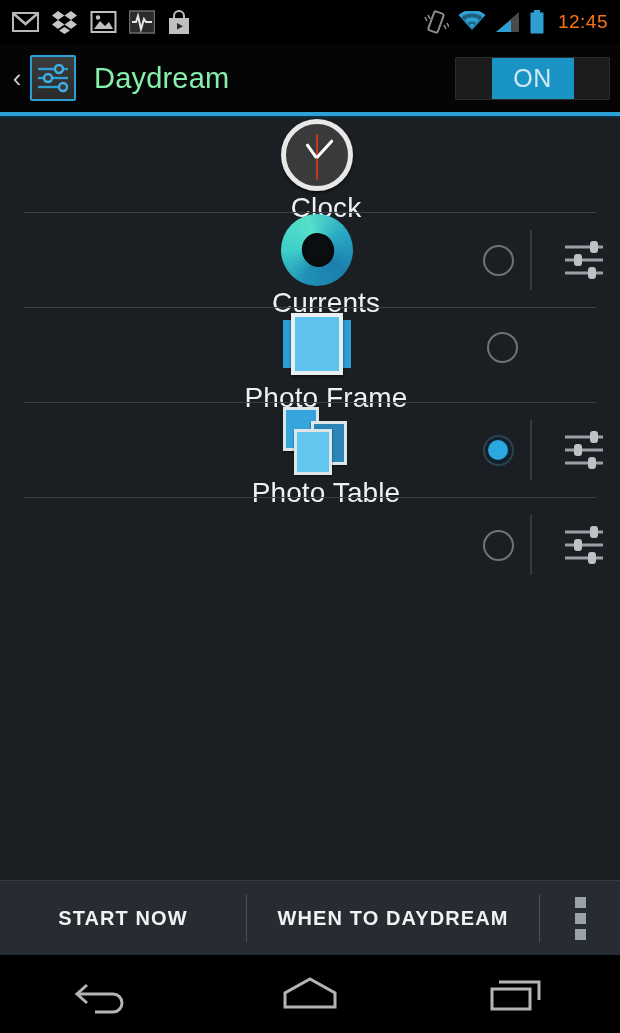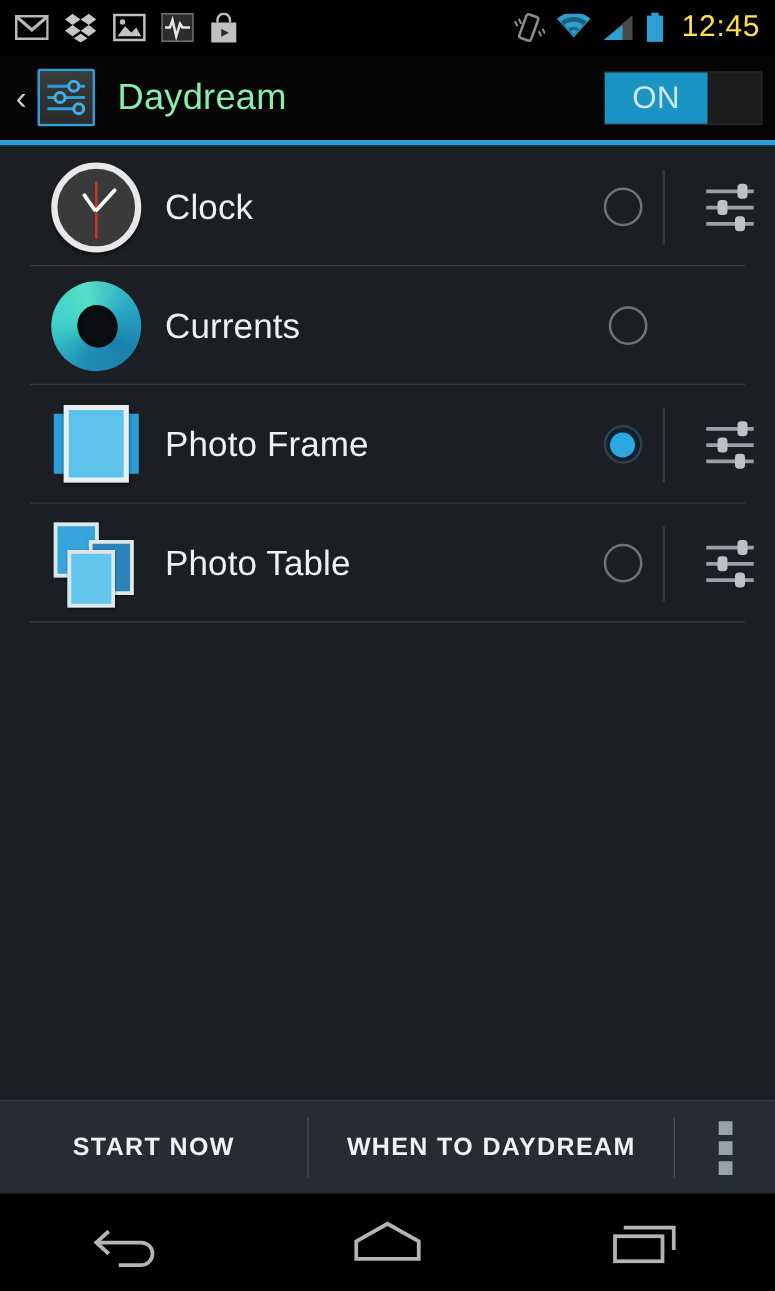--- a/index.html
+++ b/index.html
@@ -14,21 +14,21 @@
   
   .statusbar{
     position:absolute; left:0; top:0; width:620px; height:44px;
     background:#000; display:flex; align-items:center;
     padding:0 12px;
   }
   .sb-left{ display:flex; align-items:center; gap:12px; }
   .sb-right{ margin-left:auto; display:flex; align-items:center; gap:9px; }
   .sb-ico{ display:block; }
   .sb-clock{
-    color:#fde047; font-size:24px; letter-spacing:.5px;
+    color:#f97316; font-size:19px; letter-spacing:.5px;
     font-family:"Liberation Sans", sans-serif; margin-left:4px;
   }
 
   
   .actionbar{
     position:absolute; left:0; top:44px; width:620px; height:68px;
     background:#050505; display:flex; align-items:center; padding:0 10px 0 6px;
   }
   .back-chev{
     width:22px; height:40px; display:flex; align-items:center;
@@ -38,22 +38,22 @@
   .app-icon{
     width:46px; height:46px; margin-left:2px; border:2px solid #2d9fd4;
     background:linear-gradient(#3c3c3c,#2a2a2a); border-radius:2px;
     display:flex; align-items:center; justify-content:center;
   }
   .ab-title{
     color:#86efac; font-size:29px; margin-left:18px; font-weight:400;
     letter-spacing:.2px; white-space:nowrap;
   }
   .switch{
-    margin-left:auto; width:127px; height:43px; background:#1c1c1c;
-    border:1px solid #2b2b2b; display:flex; justify-content:flex-start;
+    margin-left:auto; width:155px; height:43px; background:#1c1c1c;
+    border:1px solid #2b2b2b; display:flex; justify-content:center;
     align-items:stretch; border-radius:1px;
   }
   .switch-thumb{
     width:82px; background:#1a94c4; display:flex; align-items:center;
     justify-content:center; color:#cfe8f3; font-size:25px; letter-spacing:.5px;
   }
   .ab-accent{
     position:absolute; left:0; top:112px; width:620px; height:4px;
     background:#2ba1d6;
   }
@@ -62,21 +62,21 @@
     background:#0c2e3d;
   }
 
   
   .list{
     position:absolute; left:0; top:118px; width:620px; height:762px;
     background:#1b1f23;
   }
   .row{
     position:relative; height:95px; display:flex; align-items:center;
-    padding-left:40px; cursor:pointer;
+    padding-left:14px; cursor:pointer;flex-direction:column;
   }
   .row-icon{
     width:74px; height:74px; flex:0 0 74px; position:relative;
     display:flex; align-items:center; justify-content:center;
   }
   .row-label{
     color:#f0f0f0; font-size:28px; margin-left:18px; letter-spacing:.1px;
     white-space:nowrap;
   }
   .row-right{

